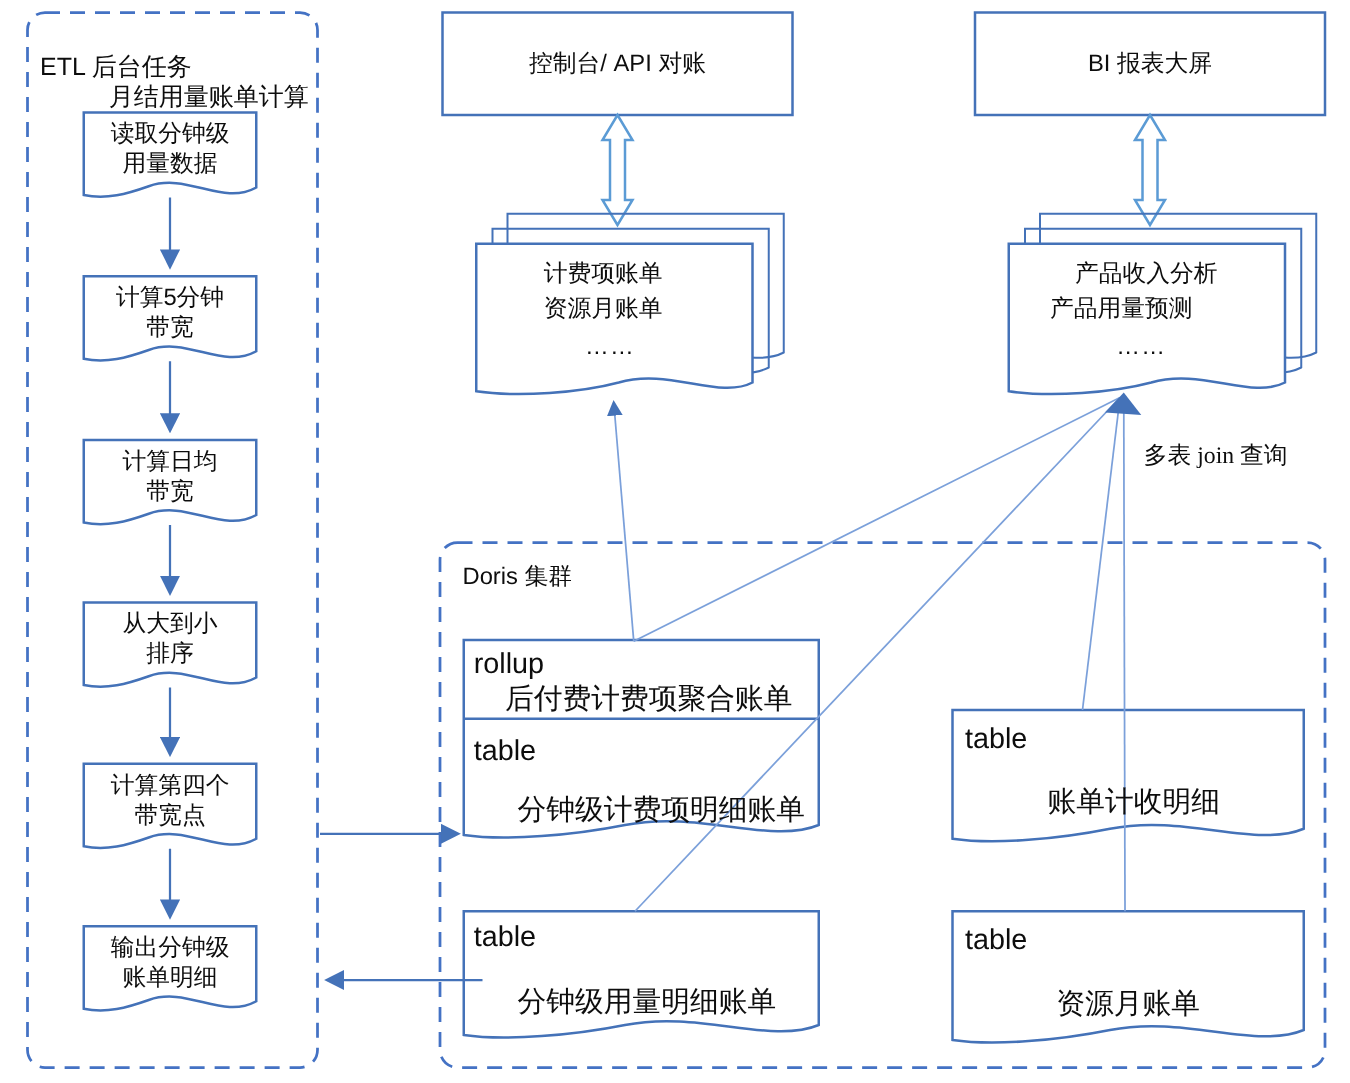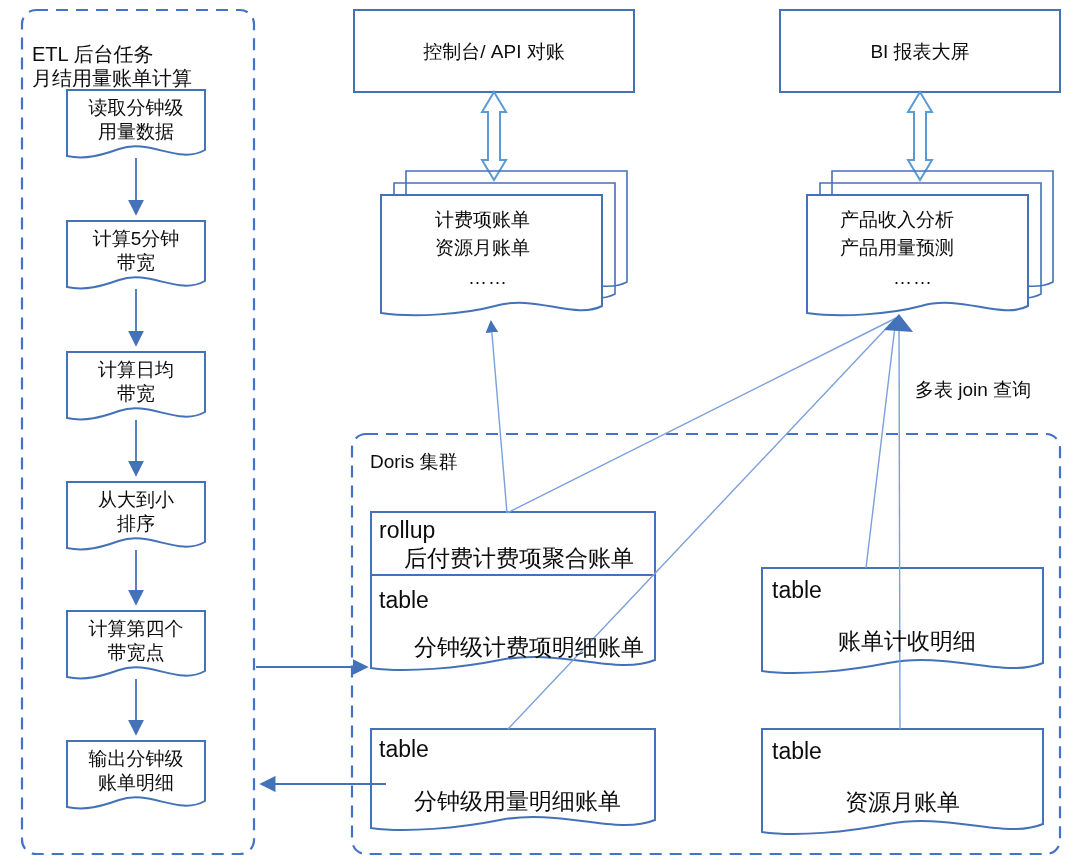--- a/index.html
+++ b/index.html
@@ -93,21 +93,21 @@
 
     <line class="conn-thin" x1="507" y1="513" x2="896" y2="318"></line>
     <line class="conn-thin" x1="508" y1="729" x2="896" y2="318"></line>
     <line class="conn-thin" x1="866" y1="568" x2="896" y2="318"></line>
     <line class="conn-thin" x1="900" y1="729" x2="899" y2="318"></line>
     <path d="M899,314 L884,330 L913,332 Z" fill="#4472b8"></path>
 
   </svg>
 
   <div class="txt l ttl" style="left:32px;top:26px;width:210px;">ETL 后台任务</div>
-  <div class="txt l ttl" style="left:32px;top:50px;width:215px;">月结用量账单计算</div>
+  <div class="txt l ttl" style="left:32px;top:50px;width:215px;text-align:right;">月结用量账单计算</div>
 
   <div class="txt c" style="left:67px;top:96px;width:138px;">读取分钟级</div>
   <div class="txt c" style="left:67px;top:120px;width:138px;">用量数据</div>
 
   <div class="txt c" style="left:67px;top:227px;width:138px;">计算5分钟</div>
   <div class="txt c" style="left:67px;top:251px;width:138px;">带宽</div>
 
   <div class="txt c" style="left:67px;top:358px;width:138px;">计算日均</div>
   <div class="txt c" style="left:67px;top:382px;width:138px;">带宽</div>
 
@@ -120,25 +120,25 @@
   <div class="txt c" style="left:64px;top:747px;width:144px;">输出分钟级</div>
   <div class="txt c" style="left:64px;top:771px;width:144px;">账单明细</div>
 
   <div class="txt c" style="left:354px;top:40px;width:280px;">控制台/ API 对账</div>
   <div class="txt c" style="left:780px;top:40px;width:280px;">BI 报表大屏</div>
 
   <div class="txt l" style="left:435px;top:208px;">计费项账单</div>
   <div class="txt l" style="left:435px;top:236px;">资源月账单</div>
   <div class="txt l" style="left:468px;top:266px;letter-spacing:1px;">……</div>
 
-  <div class="txt l" style="left:840px;top:208px;">产品收入分析</div>
+  <div class="txt l" style="left:860px;top:208px;">产品收入分析</div>
   <div class="txt l" style="left:840px;top:236px;">产品用量预测</div>
   <div class="txt l" style="left:893px;top:266px;letter-spacing:1px;">……</div>
 
-  <div class="txt l" style="left:915px;top:378px;">多表 join 查询</div>
+  <div class="txt l" style="left:915px;top:353px;font-family:Liberation Serif, serif;">多表 join 查询</div>
 
   <div class="txt l" style="left:370px;top:450px;">Doris 集群</div>
 
   <div class="txt l lbl-sm" style="left:379px;top:516px;">rollup</div>
   <div class="txt l lbl-sm" style="left:404px;top:544px;">后付费计费项聚合账单</div>
   <div class="txt l lbl-sm" style="left:379px;top:586px;">table</div>
   <div class="txt l lbl-sm" style="left:414px;top:633px;">分钟级计费项明细账单</div>
 
   <div class="txt l lbl-sm" style="left:379px;top:735px;">table</div>
   <div class="txt l lbl-sm" style="left:414px;top:787px;">分钟级用量明细账单</div>

